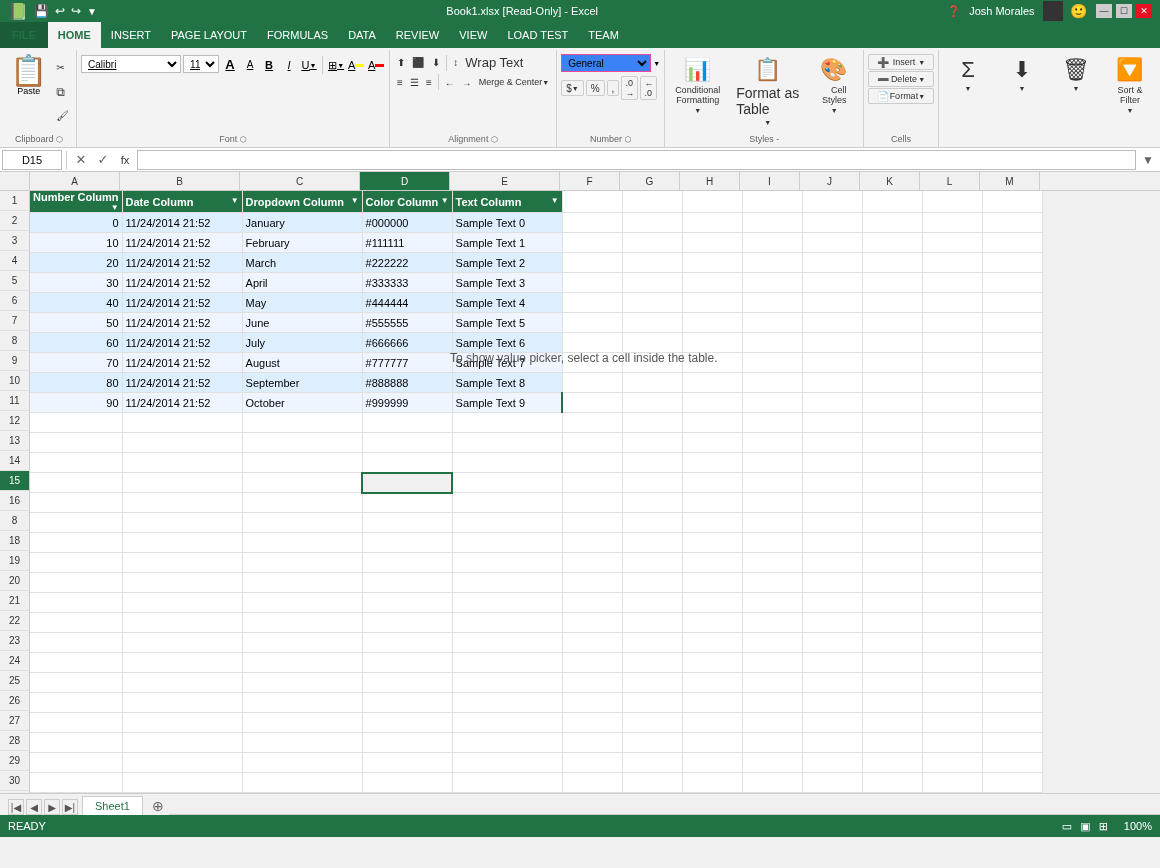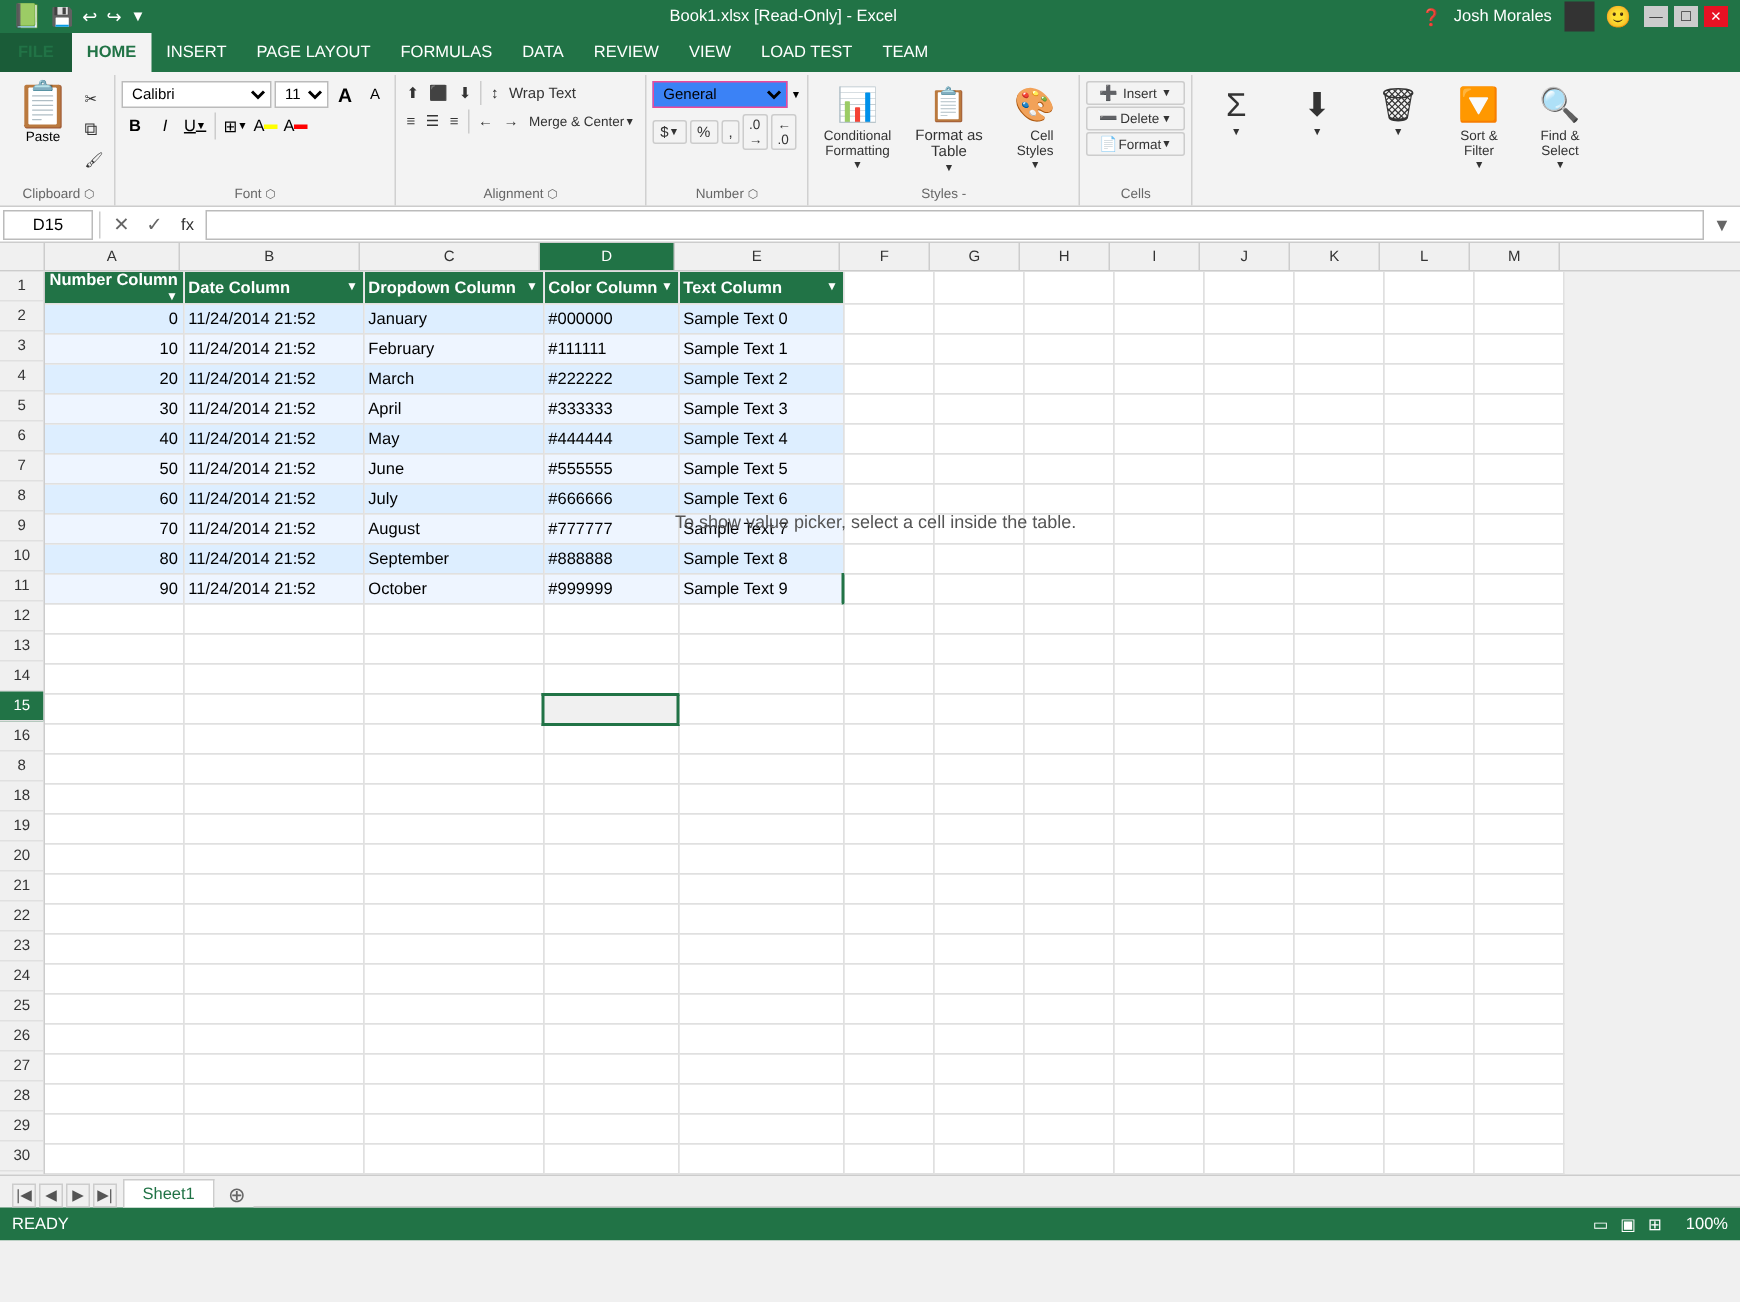--- a/index.html
+++ b/index.html
@@ -77,21 +77,21 @@
       cursor: pointer;
       border-radius: 2px;
       font-size: 10px;
       color: #333;
       white-space: nowrap;
       min-height: 16px;
     }
     .clipboard-group .small-btns { display: flex; flex-direction: column; gap: 1px; }
 
     
-    .font-controls { display: flex; flex-direction: column; gap: 1px; }
+    .font-controls { display: flex; flex-direction: row; gap: 1px; text-decoration: underline; }
     .font-row { display: flex; align-items: center; gap: 2px; }
     .font-select {
       height: 18px;
       font-size: 10px;
       border: 1px solid #bbb;
       background: white;
       width: 100px;
       padding: 0 2px;
     }
     .font-size-select {
@@ -374,21 +374,21 @@
   <div class="ribbon-group">
     <div class="ribbon-group-content">
       <div class="align-controls">
         <div class="align-row">
           <div class="rb-btn-sm" title="Align Top">⬆</div>
           <div class="rb-btn-sm" title="Align Middle">⬛</div>
           <div class="rb-btn-sm" title="Align Bottom">⬇</div>
           <div style="width:1px;height:16px;background:#ccc;margin:0 2px;"></div>
           <div class="rb-btn-sm">↕</div>
           <div class="rb-btn-sm">
-            <span style="font-size:10px;">Wrap Text</span>
+            <span style="font-size:13px;">Wrap Text</span>
           </div>
         </div>
         <div class="align-row" style="margin-top:2px;">
           <div class="rb-btn-sm">≡</div>
           <div class="rb-btn-sm">☰</div>
           <div class="rb-btn-sm">≡</div>
           <div style="width:1px;height:16px;background:#ccc;margin:0 2px;"></div>
           <div class="rb-btn-sm">←</div>
           <div class="rb-btn-sm">→</div>
           <div class="rb-btn-sm">
@@ -424,21 +424,21 @@
 
   <div class="ribbon-group">
     <div class="ribbon-group-content" style="gap:4px;">
       <div class="rb-btn-lg">
         <span style="font-size:22px;">📊</span>
         <span style="font-size:9px;text-align:center;">Conditional<br>Formatting</span>
         <span style="font-size:7px;">▼</span>
       </div>
       <div class="rb-btn-lg">
         <span style="font-size:22px;">📋</span>
-        <span style="font-size:10px;text-align:center;">Format as<br>Table</span>
+        <span style="font-size:14px;text-align:left;">Format as<br>Table</span>
         <span style="font-size:7px;">▼</span>
       </div>
       <div class="rb-btn-lg">
         <span style="font-size:22px;">🎨</span>
         <span style="font-size:9px;text-align:right;">Cell<br>Styles</span>
         <span style="font-size:7px;">▼</span>
       </div>
     </div>
     <div class="ribbon-group-label">Styles -</div>
   </div>

